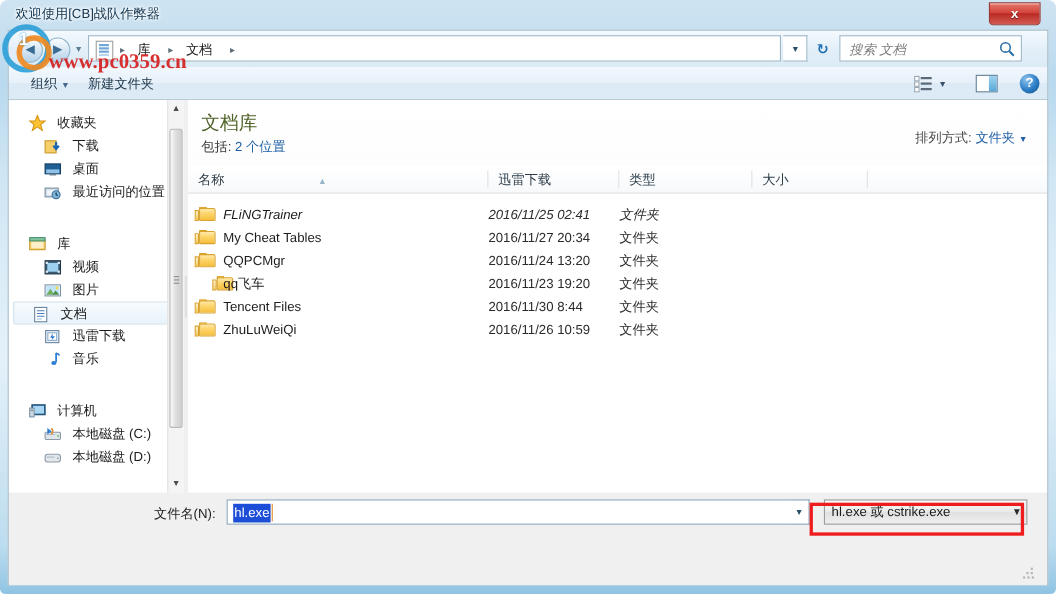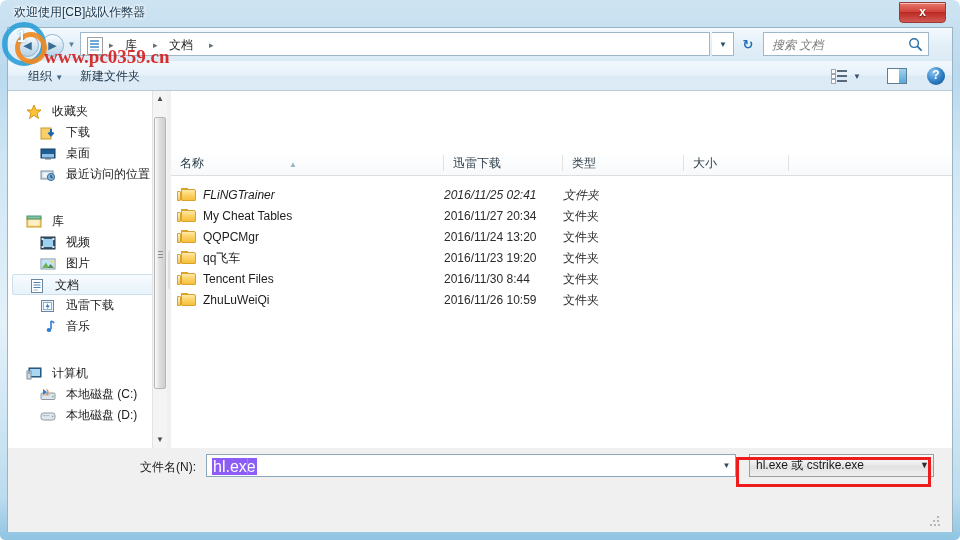--- a/index.html
+++ b/index.html
@@ -270,22 +270,22 @@
     background:#f0f0f0;
   }
   .fn-label{
     position:absolute;left:132px;top:11px;font-size:12px;color:#1b1b1b;white-space:nowrap;
   }
   .fn-input{
     position:absolute;left:198px;top:6px;width:529px;height:23px;
     background:#fff;border:1px solid #8ba7bd;box-sizing:border-box;
   }
   .fn-val{
-    position:absolute;left:5px;top:3px;height:17px;line-height:17px;font-size:16px;
-    color:#ffffff;background:#8b5cf6;padding:0 1px;
+    position:absolute;left:5px;top:3px;height:17px;line-height:17px;font-size:12px;
+    color:#ffffff;background:#1d4ed8;padding:0 1px;
   }
   .fn-caret{
     position:absolute;left:40px;top:3px;width:1px;height:16px;background:#e08a2e;
   }
   .fn-drop{
     position:absolute;left:710px;top:6px;width:18px;height:23px;
     box-sizing:border-box;border:1px solid #8ba7bd;border-left:none;background:#fff;
   }
   .fn-drop i{
     position:absolute;left:0;top:0;width:17px;height:21px;line-height:21px;text-align:center;
@@ -530,20 +530,32 @@
 
   <div class="navscroll">
     <div class="arr" style="top:0;">▲</div>
     <div class="thumb"></div>
     <div class="arr" style="bottom:0;">▼</div>
   </div>
   <div class="splitter"></div>
 
   <div class="listpane">
 
+    <div class="libhead">
+      <div class="libtitle">文档库</div>
+      <div class="libsub">
+        <span>包括:</span>
+        <b>2 个位置</b>
+      </div>
+      <div class="arrange">
+        <span>排列方式:</span>
+        <b>文件夹</b>
+        <i>▼</i>
+      </div>
+    </div>
 
     <div class="colhead">
       <div class="col" style="left:0;width:273px;">
         <span>名称</span>
         <span class="sortmark">▲</span>
       </div>
       <div class="col" style="left:273px;width:119px;">
         <span>迅雷下载</span>
       </div>
       <div class="col" style="left:513px;width:105px;">
@@ -568,21 +580,21 @@
       <span class="ftype">文件夹</span>
       <span class="fsize"></span>
     </div>
     <div class="row" style="top:136px;">
       <span class="fico"><span class="folder"><span class="tab"></span><span class="back"></span><span class="fr"></span></span></span>
       <span class="fname">QQPCMgr</span>
       <span class="fdate">2016/11/24 13:20</span>
       <span class="ftype">文件夹</span>
       <span class="fsize"></span>
     </div>
-    <div class="row" style="top:157px;">
+    <div class="row" style="top:157px;text-align:right;">
       <span class="fico"><span class="folder"><span class="tab"></span><span class="back"></span><span class="fr"></span></span></span>
       <span class="fname">qq飞车</span>
       <span class="fdate">2016/11/23 19:20</span>
       <span class="ftype">文件夹</span>
       <span class="fsize"></span>
     </div>
     <div class="row" style="top:178px;">
       <span class="fico"><span class="folder"><span class="tab"></span><span class="back"></span><span class="fr"></span></span></span>
       <span class="fname">Tencent Files</span>
       <span class="fdate">2016/11/30 8:44</span>

